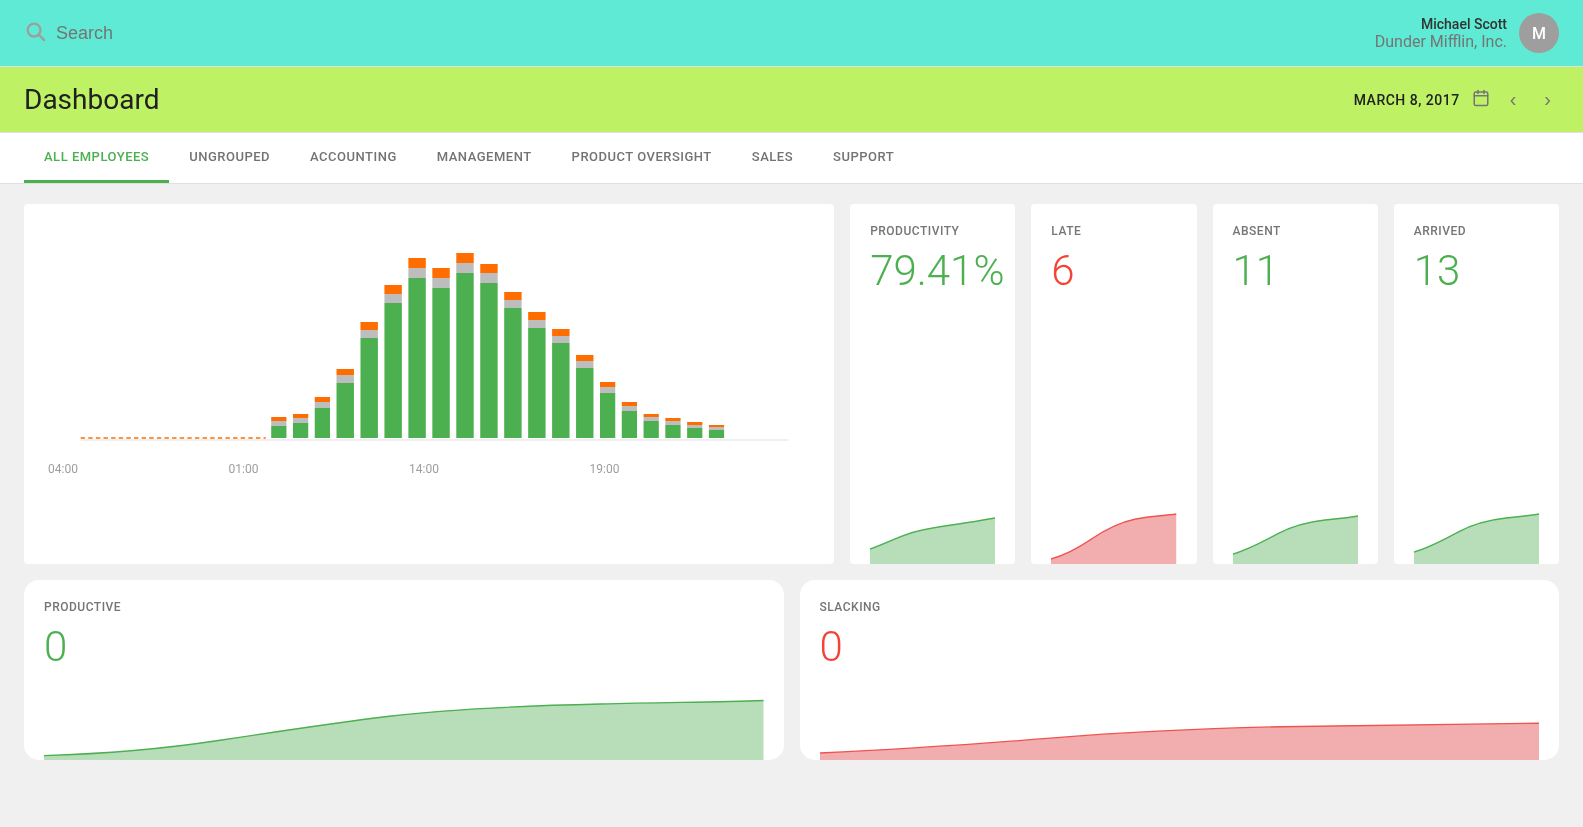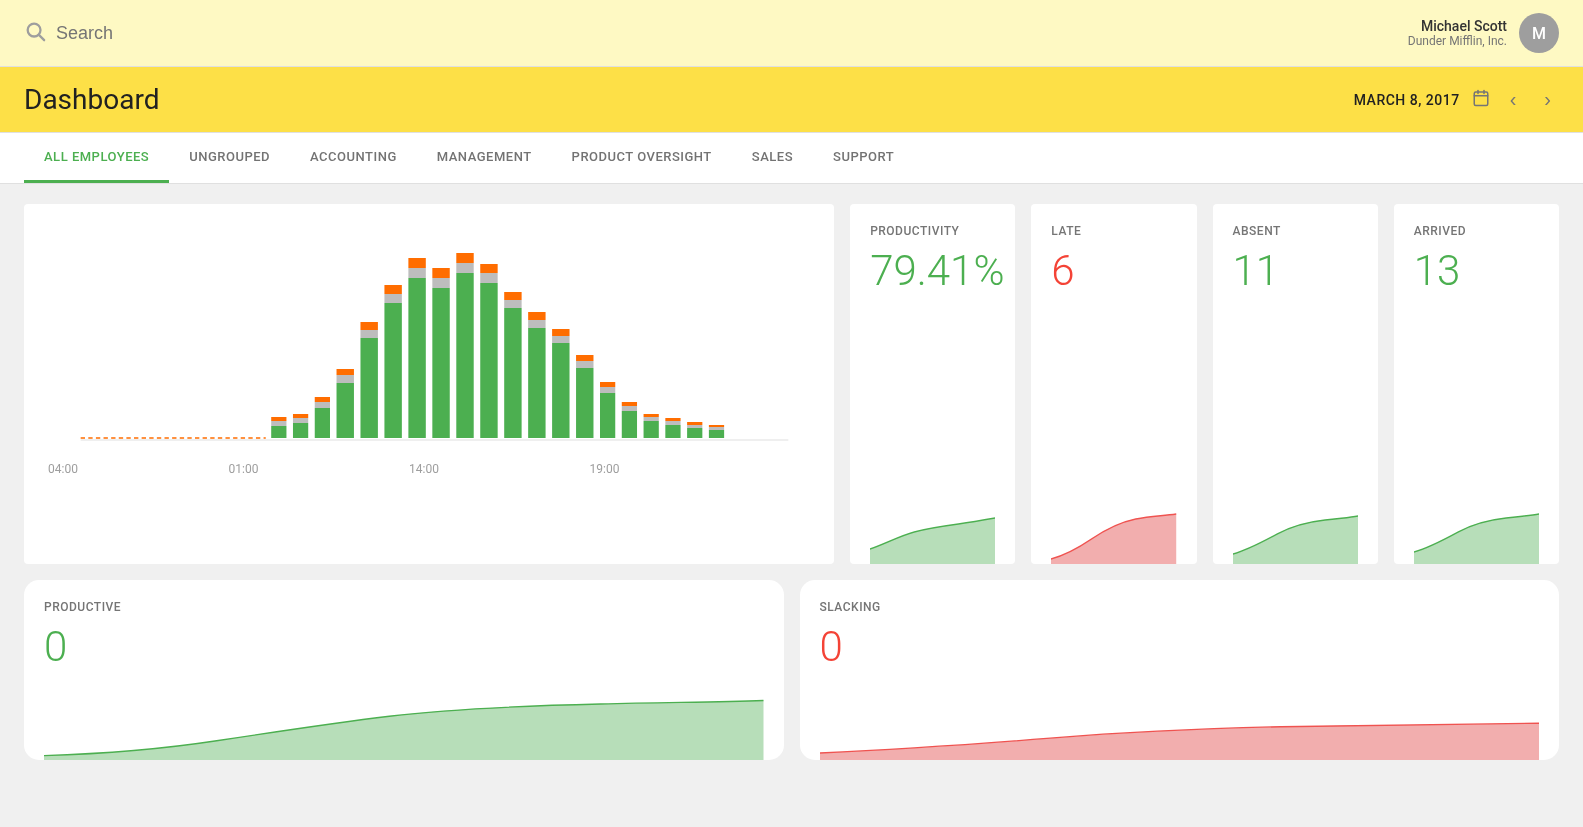--- a/index.html
+++ b/index.html
@@ -6,21 +6,21 @@
     body {
       font-family: 'Roboto', Arial, sans-serif;
       background: #f0f0f0;
       color: #333;
       width: 1583px;
       min-height: 827px;
     }
 
     
     .topbar {
-      background: #fef9c3;
+      background: #5eead4;
       height: 67px;
       display: flex;
       align-items: center;
       justify-content: space-between;
       padding: 0 24px;
       border-bottom: 1px solid #e0e0e0;
     }
     .search-area {
       display: flex;
       align-items: center;
@@ -45,40 +45,40 @@
     }
     .user-info {
       text-align: right;
     }
     .user-name {
       font-size: 14px;
       font-weight: 500;
       color: #333;
     }
     .user-company {
-      font-size: 12px;
+      font-size: 16px;
       color: #757575;
       margin-left: 22px;
     }
     .avatar {
       width: 40px;
       height: 40px;
       border-radius: 50%;
       background: #9e9e9e;
       display: flex;
       align-items: center;
       justify-content: center;
       color: #fff;
       font-size: 16px;
       font-weight: 500;
     }
 
     
     .page-header {
-      background: #fde047;
+      background: #bef264;
       padding: 16px 24px;
       display: flex;
       align-items: center;
       justify-content: space-between;
       border-bottom: 1px solid #e0e0e0;
     }
     .page-title {
       font-size: 28px;
       font-weight: 400;
       color: #212121;

